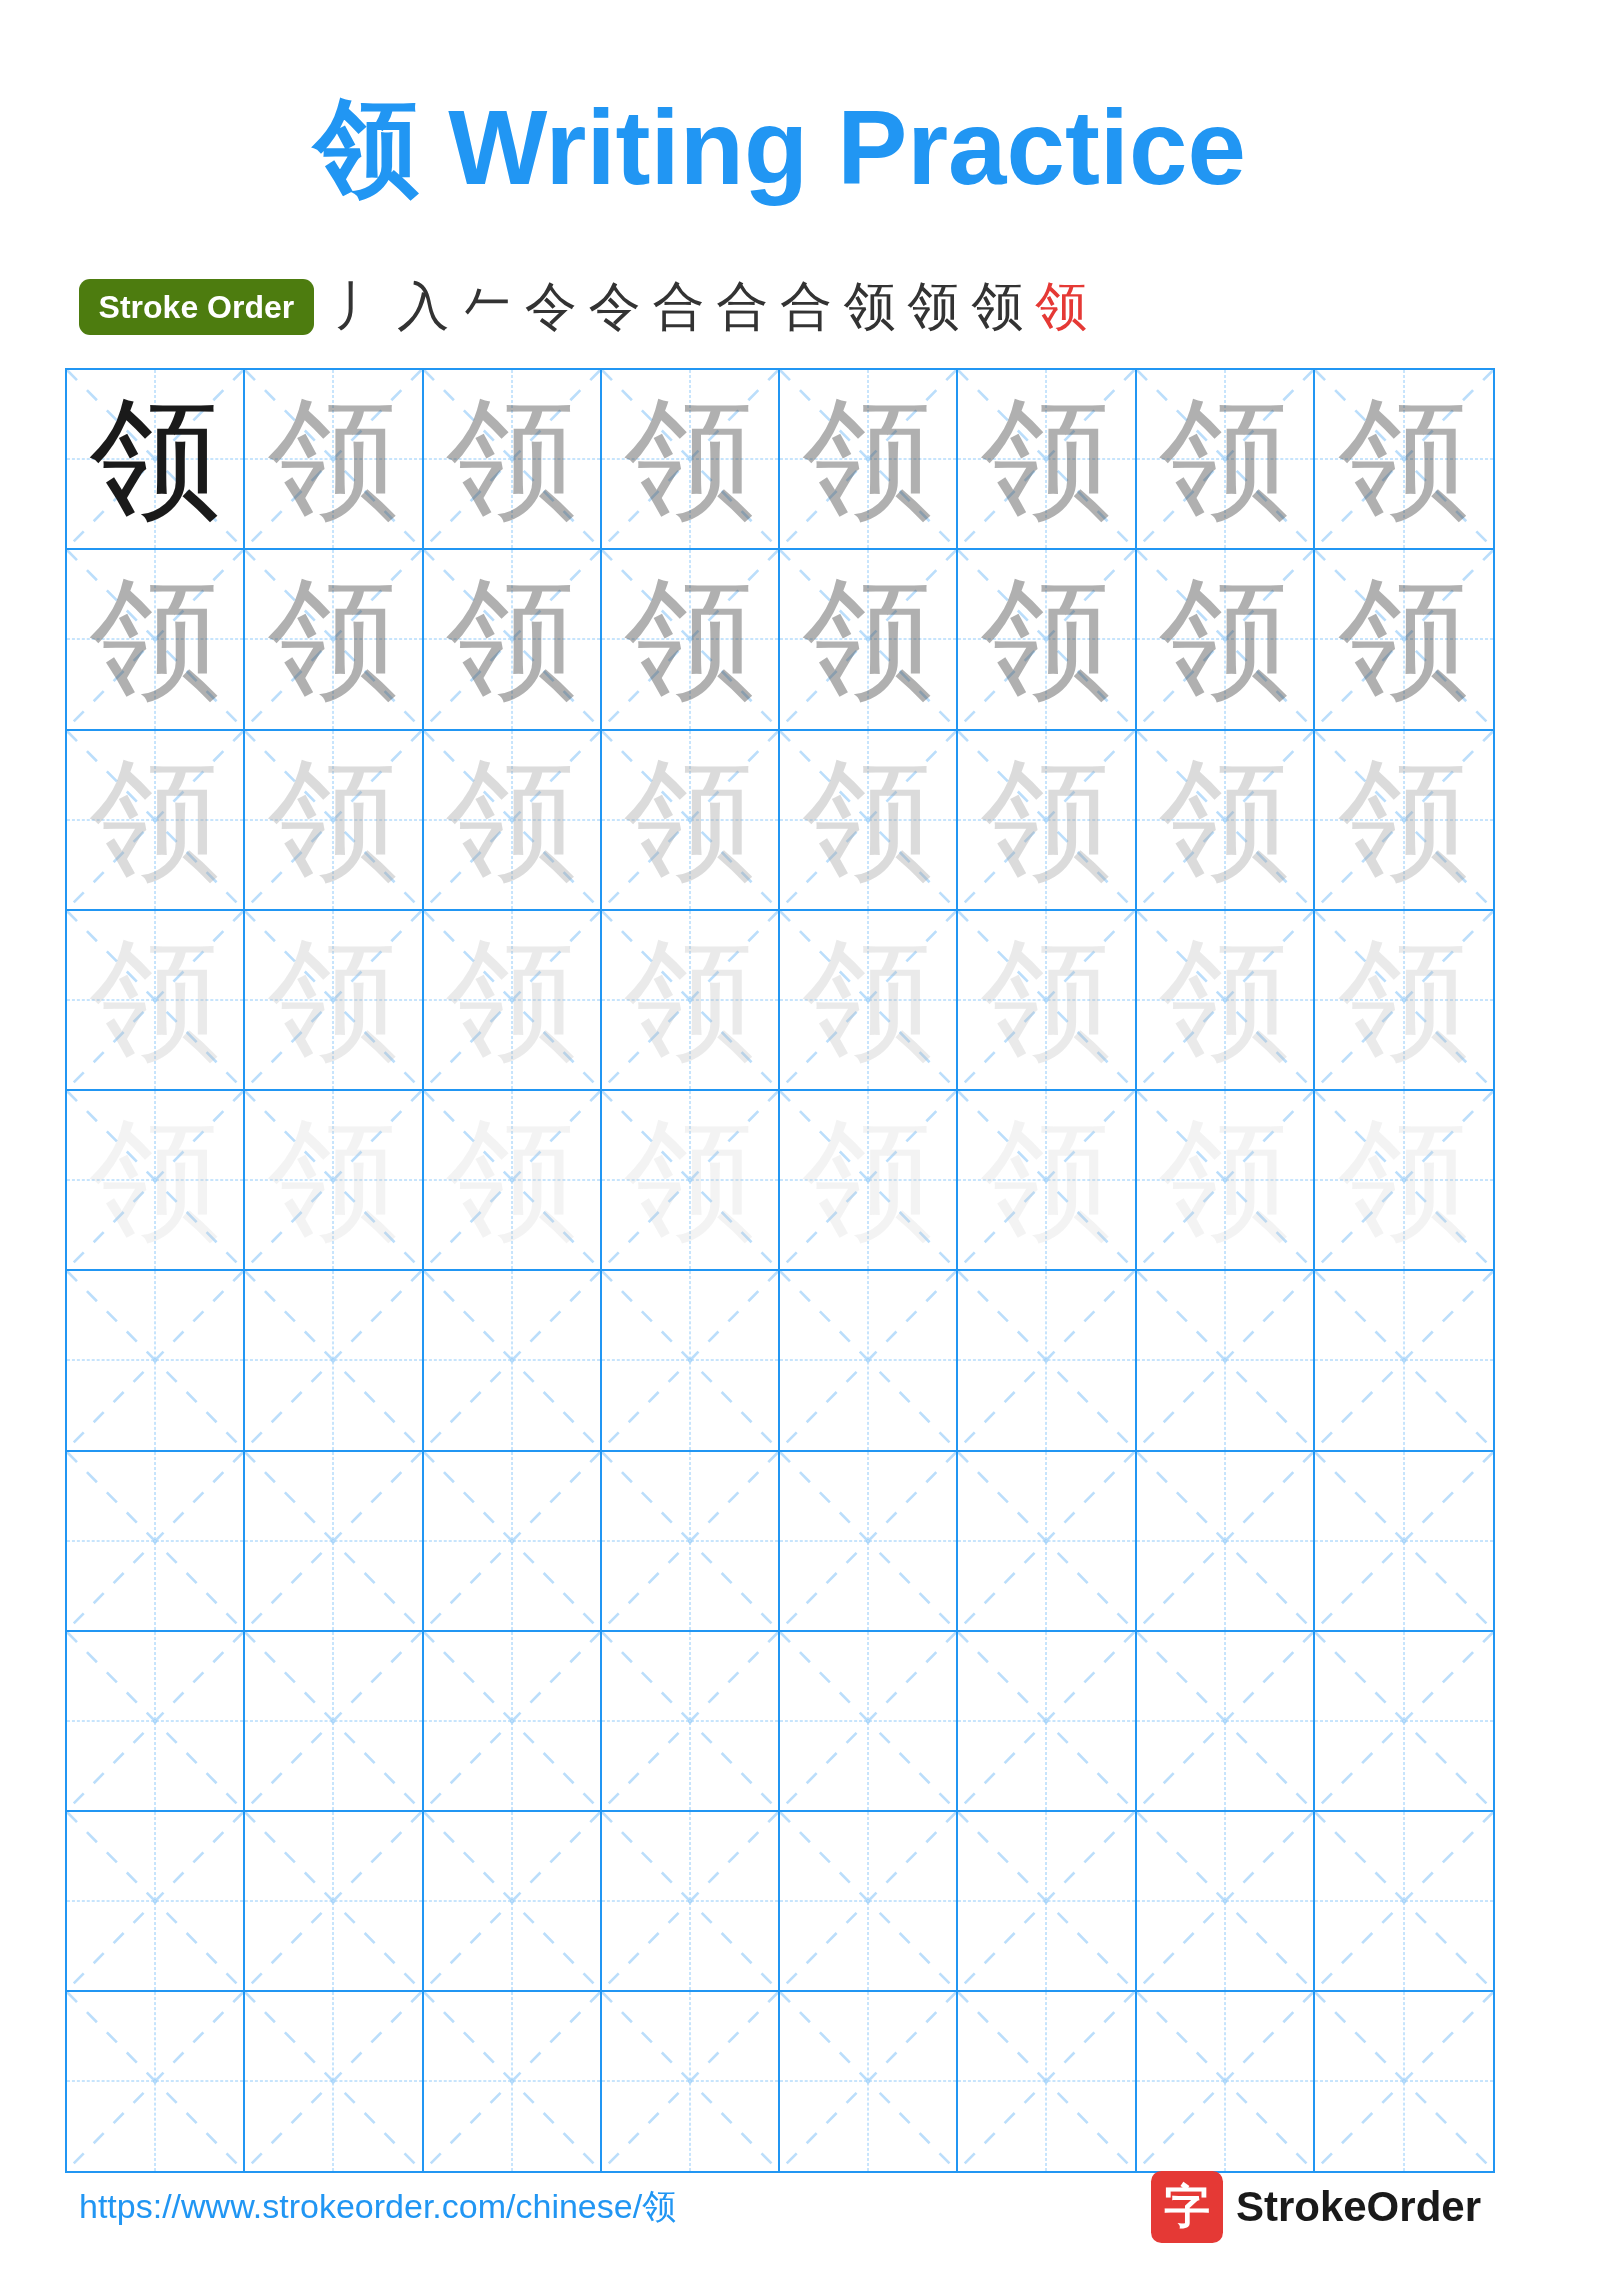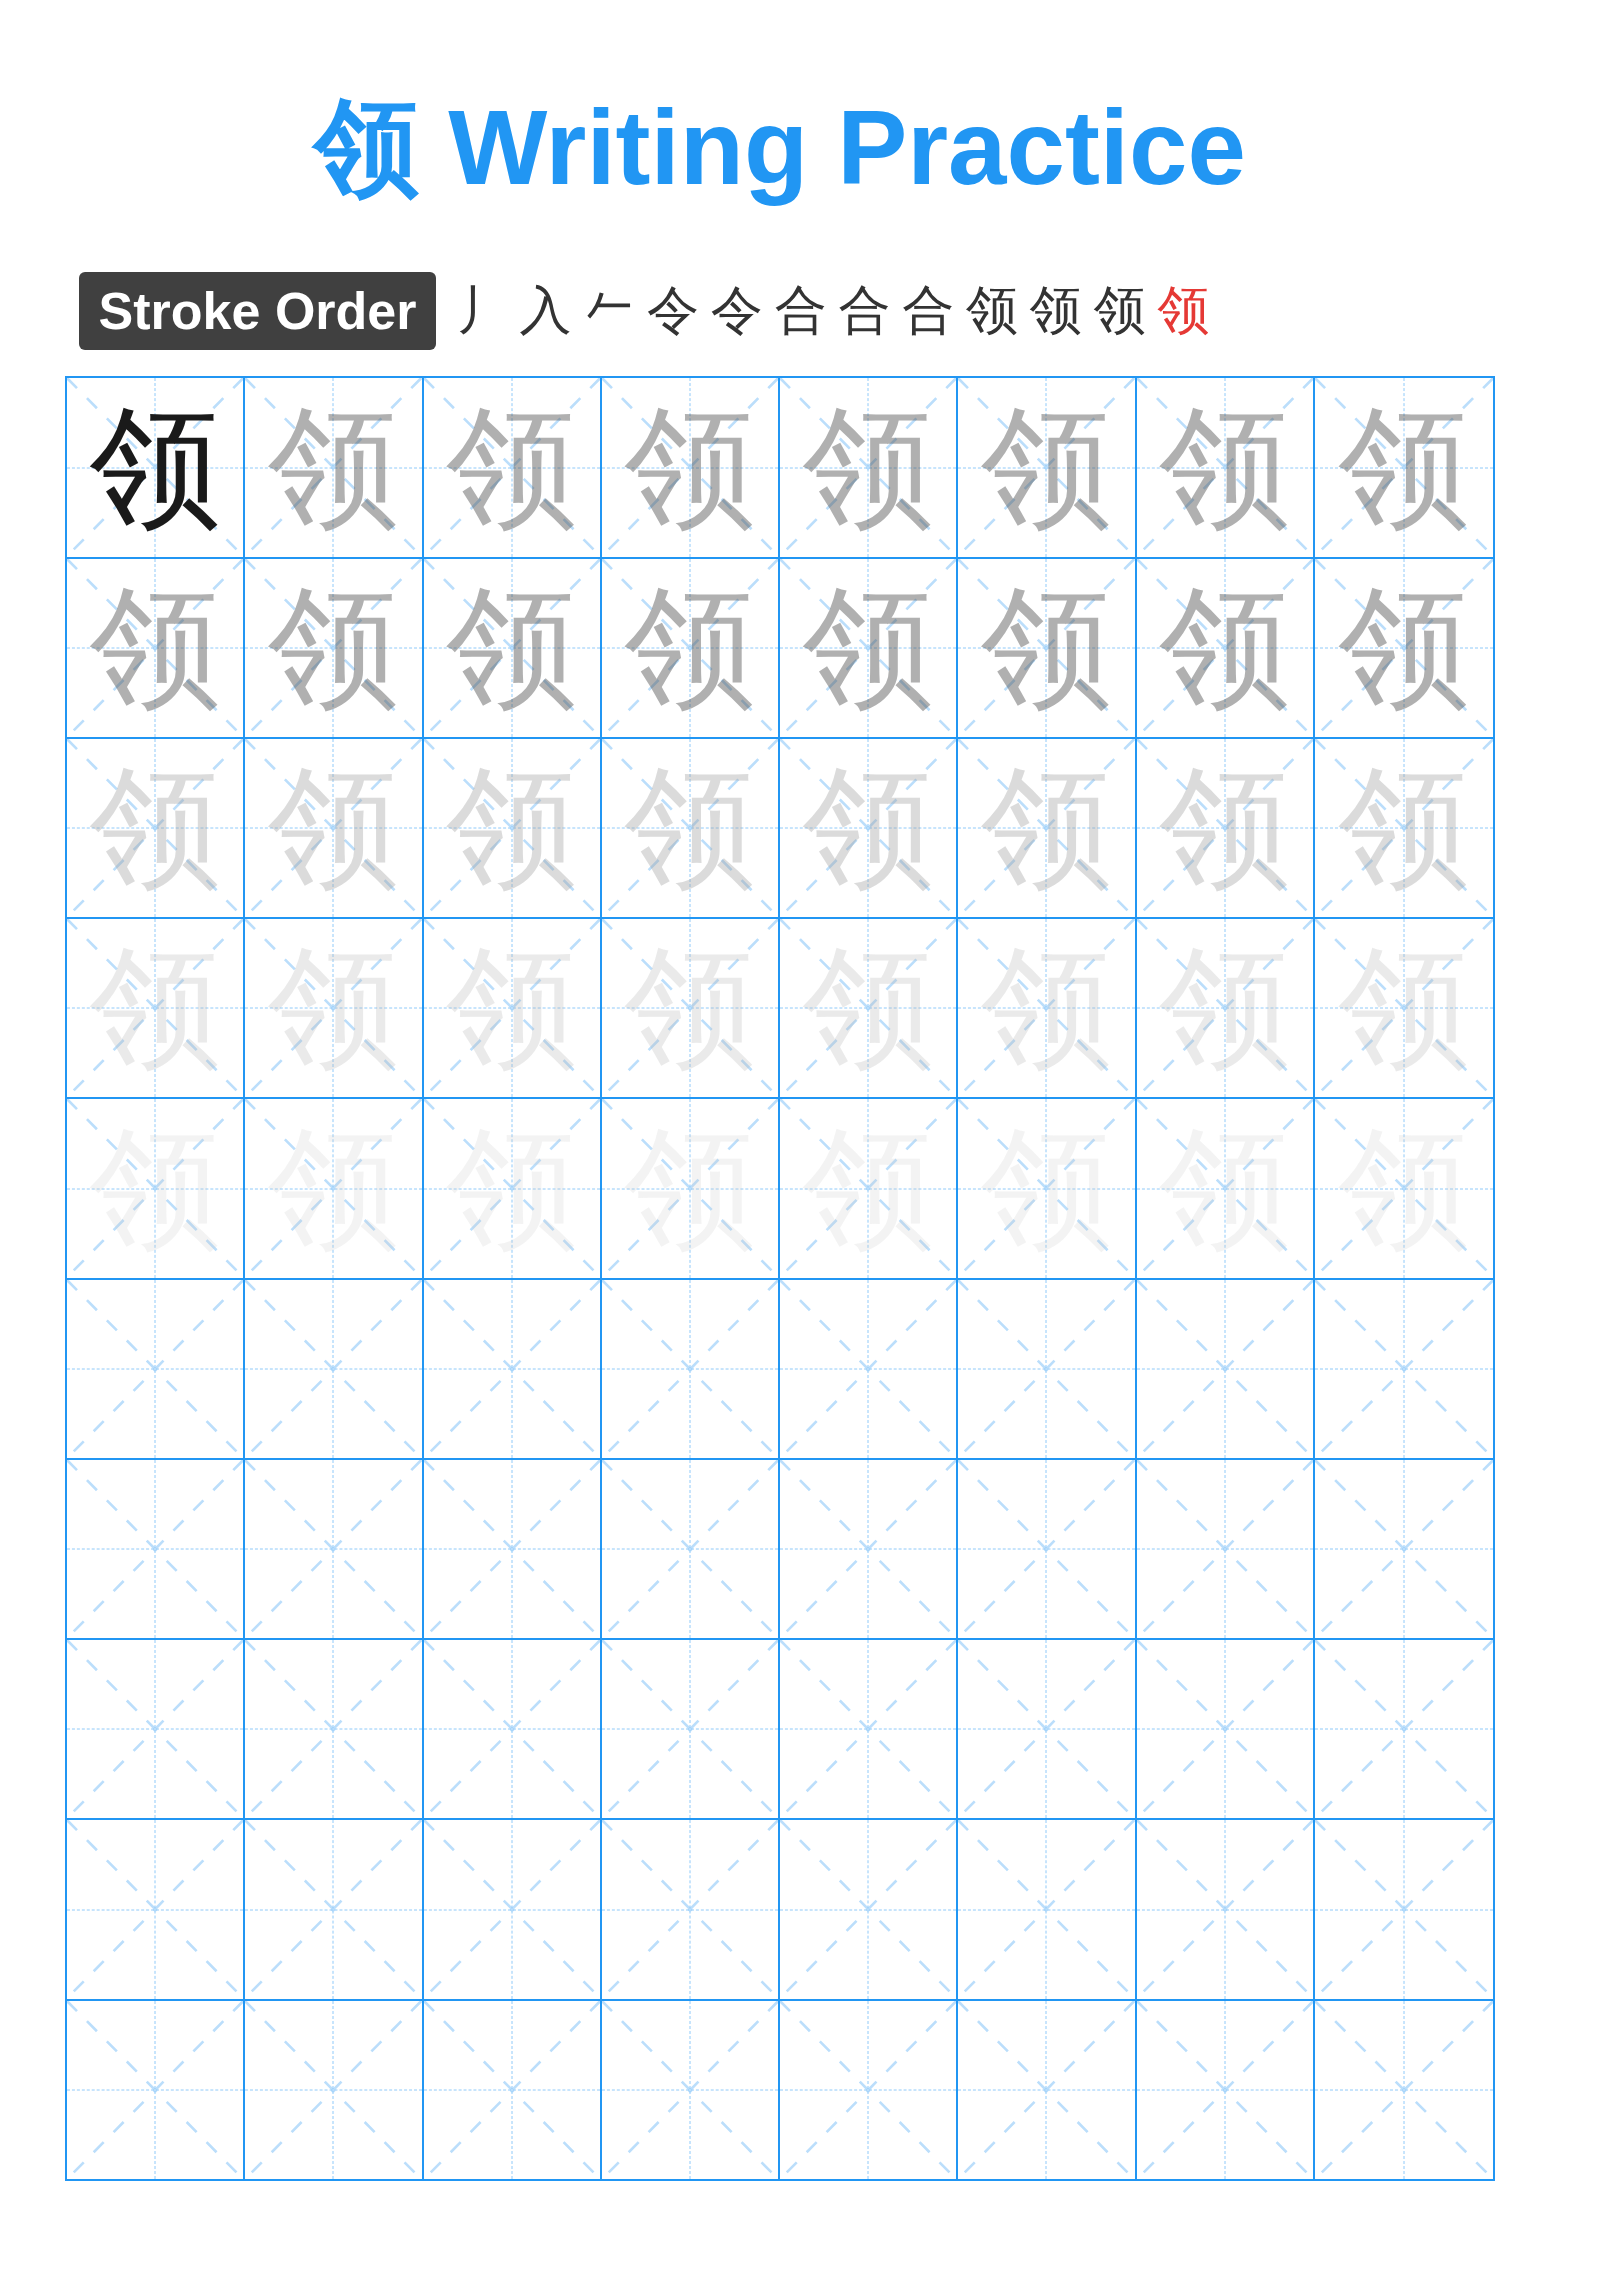--- a/index.html
+++ b/index.html
@@ -38,27 +38,27 @@
     .stroke-order-row {
       display: flex;
       align-items: center;
       padding-left: 79px;
       padding-right: 79px;
       margin-bottom: 26px;
       gap: 19.6px;
     }
 
     .stroke-order-badge {
-      background: #404040;
+      background: #4d7c0f;
       color: white;
-      font-size: 52px;
+      font-size: 32px;
       font-family: sans-serif;
       font-weight: bold;
       padding: 9.2px 19.6px;
-      border-radius: 6px;
+      border-radius: 11px;
       white-space: nowrap;
       flex-shrink: 0;
     }
 
     .stroke-sequence {
       display: flex;
       align-items: center;
       gap: 11.8px;
       flex-wrap: nowrap;
     }
@@ -784,15 +784,24 @@
         </div>
         <div class="grid-cell">
           <svg class="cell-diag" viewBox="0 0 100 100" preserveAspectRatio="none">
             <line x1="0" y1="0" x2="100" y2="100"></line>
             <line x1="100" y1="0" x2="0" y2="100"></line>
           </svg>
         </div>
       </div>
     </div>
 
+  <div class="footer">
+    <span class="footer-url">https://www.strokeorder.com/chinese/领</span>
+    <div class="footer-logo">
+      <div class="footer-logo-icon">
+        <span>字</span>
+      </div>
+      <span class="footer-logo-text">StrokeOrder</span>
+    </div>
+  </div>
 
 </div>
 
 
 </body></html>

